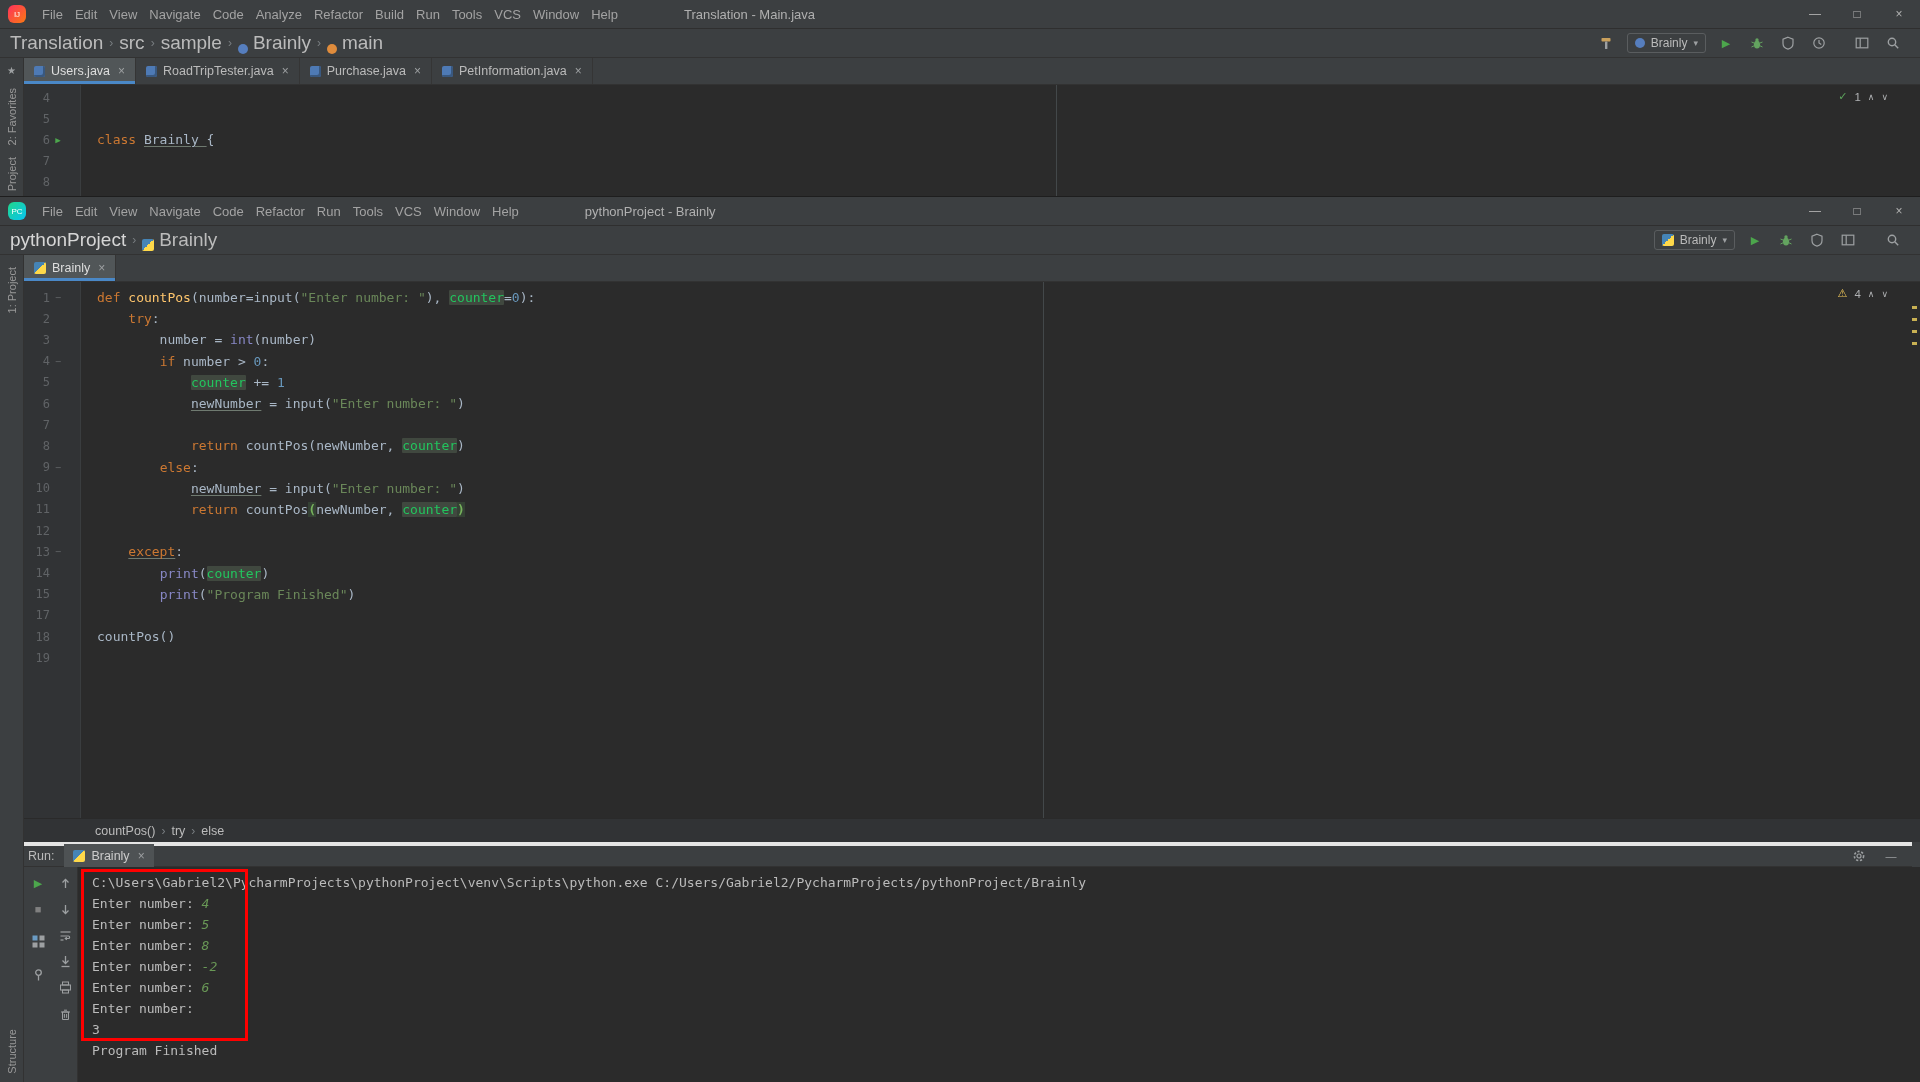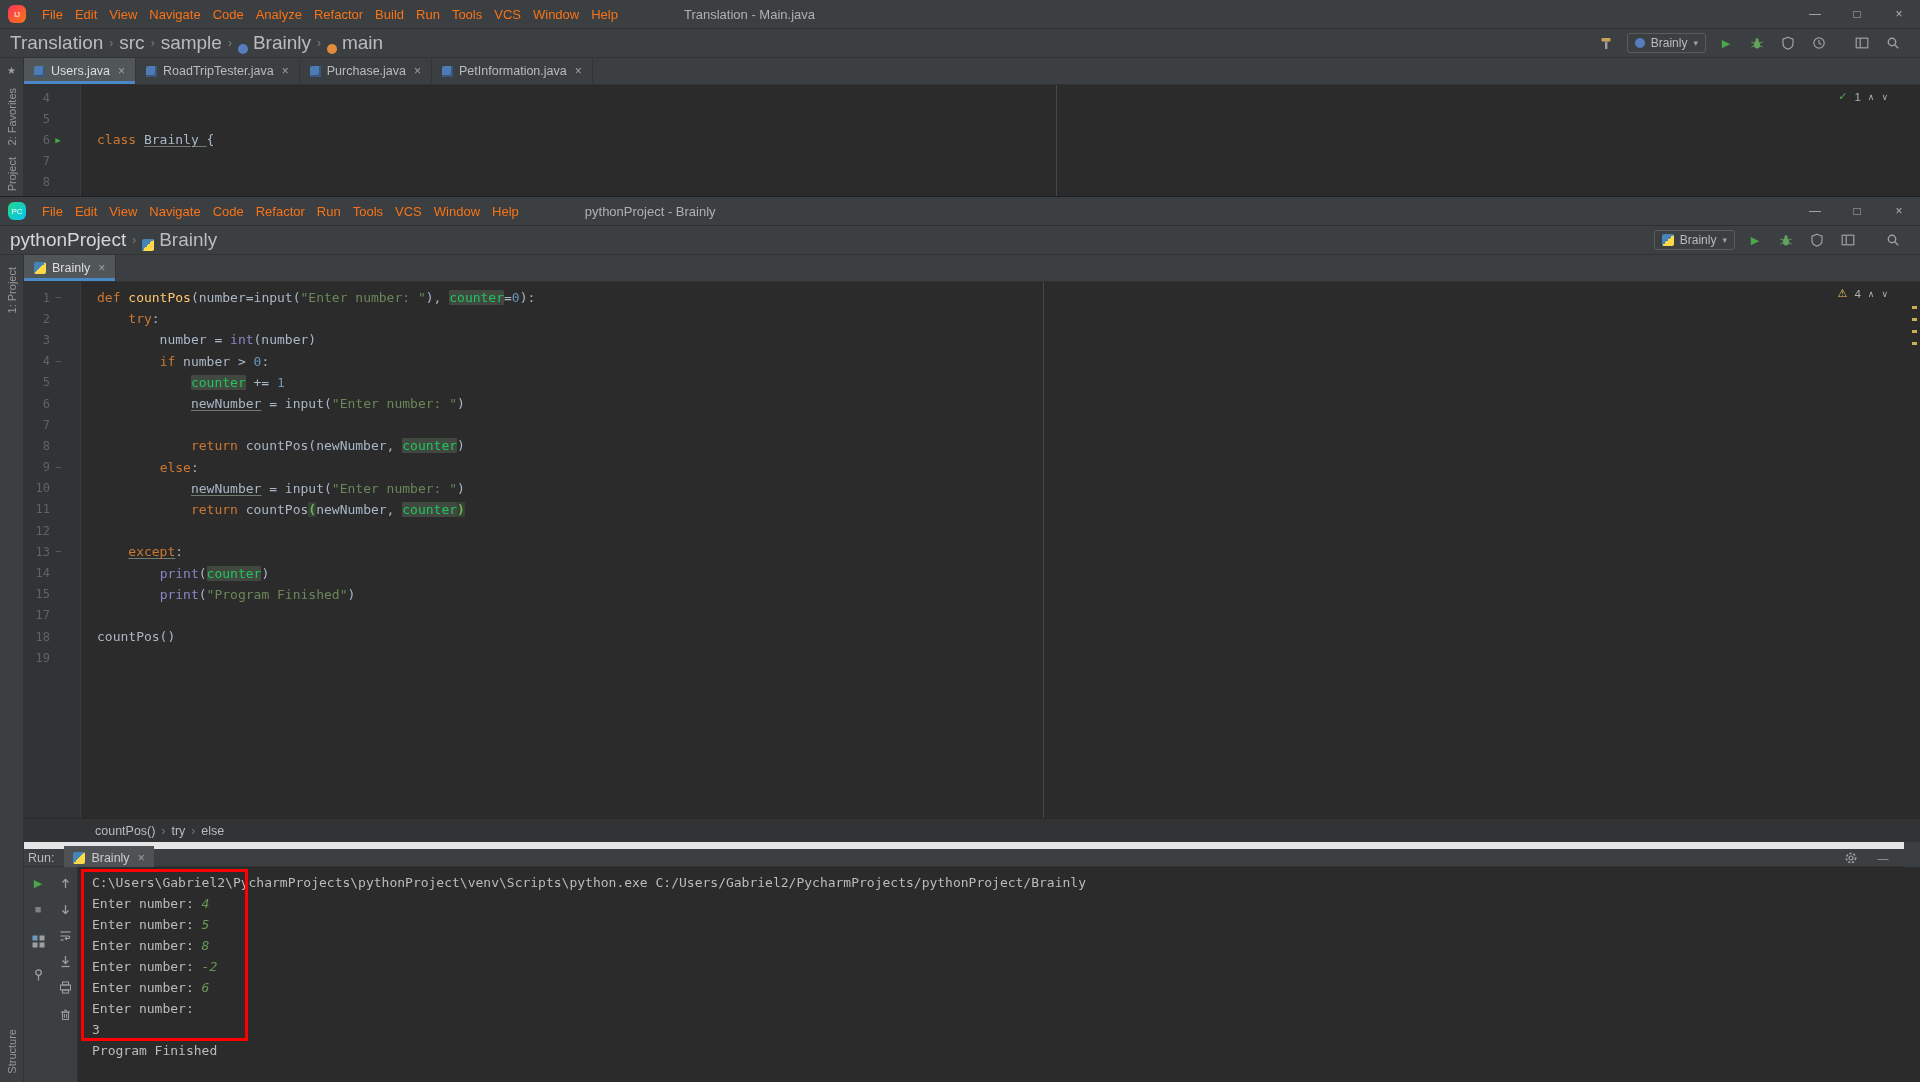--- a/index.html
+++ b/index.html
@@ -7,21 +7,21 @@
   .win{position:absolute;left:0;width:1920px;background:#3c3f41}
   #win-top{top:0;height:197px;border-bottom:1px solid #1e1e1e}
   #win-bot{top:197px;height:885px}
 
   
   .titlebar{height:29px;background:#3c3f41;border-bottom:1px solid #2f2f2f;display:flex;align-items:center;padding-left:8px}
   .appicon{width:18px;height:18px;border-radius:6px;font-size:8px;font-weight:normal;color:#fff;display:flex;align-items:center;justify-content:center;margin-right:10px;flex:none}
   .appicon.ij{background:linear-gradient(135deg,#fe315d,#f97a12)}
   .appicon.pc{background:linear-gradient(135deg,#21d789,#07c3f2)}
   .menus{display:flex}
-  .menu-item{color:#f97316;font-size:13px;padding:0 6px;cursor:default}
+  .menu-item{color:#a3a3a3;font-size:13px;padding:0 6px;cursor:default}
   .wtitle{color:#b0b0b0;font-size:13px;margin-left:60px;white-space:nowrap}
   .wcontrols{margin-left:auto;display:flex;height:100%}
   .wbtn{width:42px;display:flex;align-items:center;justify-content:center;color:#b0b0b0;font-size:12px}
 
   
   .navbar{position:relative;height:29px;background:#3c3f41;border-bottom:1px solid #323232;display:flex;align-items:center;padding:0 10px}
   .crumbs{display:flex;align-items:center}
   .crumb{display:inline-flex;align-items:flex-end;gap:5px;color:#bbbbbb;font-size:19px}
   .crumb-label.bold{font-weight:normal;color:#d6d6d6}
   .crumb-sep{color:#787d80;padding:0 6px;font-size:12px}
@@ -74,21 +74,21 @@
   .und{text-decoration:underline;text-decoration-color:#6f7a70;text-underline-offset:2px}
   .ed-widget{position:absolute;top:5px;right:32px;display:flex;gap:7px;align-items:center;font-size:11.5px;color:#afb1b3;z-index:3}
   .ok{color:#5da55d;font-size:11px}
   .warn{color:#f0c75a;font-size:11px}
   .chev{color:#afb1b3;font-size:9px}
   .errstripe{position:absolute;top:24px;right:3px;width:5px;z-index:3}
   .errstripe i{display:block;width:5px;height:3px;background:#c9b153;margin-bottom:9px}
 
   
   .crumbbar{position:absolute;left:24px;right:0;top:621px;height:24px;background:#313335;border-top:1px solid #2a2a2a;display:flex;align-items:center;padding-left:71px;font-size:12.5px;color:#bbbbbb}
-  .runheader{position:absolute;left:24px;right:16px;top:645px;height:25px;background:#3c3f41;border-top:7px solid #e5e5e5;border-bottom:1px solid #323232;display:flex;align-items:center;gap:10px;padding-left:4px}
+  .runheader{position:absolute;left:24px;right:8px;top:645px;height:25px;background:#3c3f41;border-top:4px solid #e5e5e5;border-bottom:1px solid #323232;display:flex;align-items:center;gap:10px;padding-left:4px}
   .runlabel{font-size:12.5px;color:#bbbbbb}
   .runtab{display:flex;align-items:center;gap:6px;background:#4e5254;height:24px;padding:0 9px;font-size:12.5px;color:#cccccc}
   .rh-right{margin-left:auto;display:flex;gap:10px;padding-right:10px;align-items:center}
 
   
   .console{position:absolute;left:24px;right:0;top:670px;bottom:0;background:#2b2b2b}
   .runtools{position:absolute;left:0;top:0;bottom:0;width:54px;background:#3c3f41;border-right:1px solid #323232}
   .cico{position:absolute;width:20px;height:20px;display:flex;align-items:center;justify-content:center;font-size:11px}
   .conlines{position:absolute;left:68px;top:5px;font-family:"DejaVu Sans Mono",monospace;font-size:13px}
   .conline{height:21px;line-height:21px;white-space:pre}

